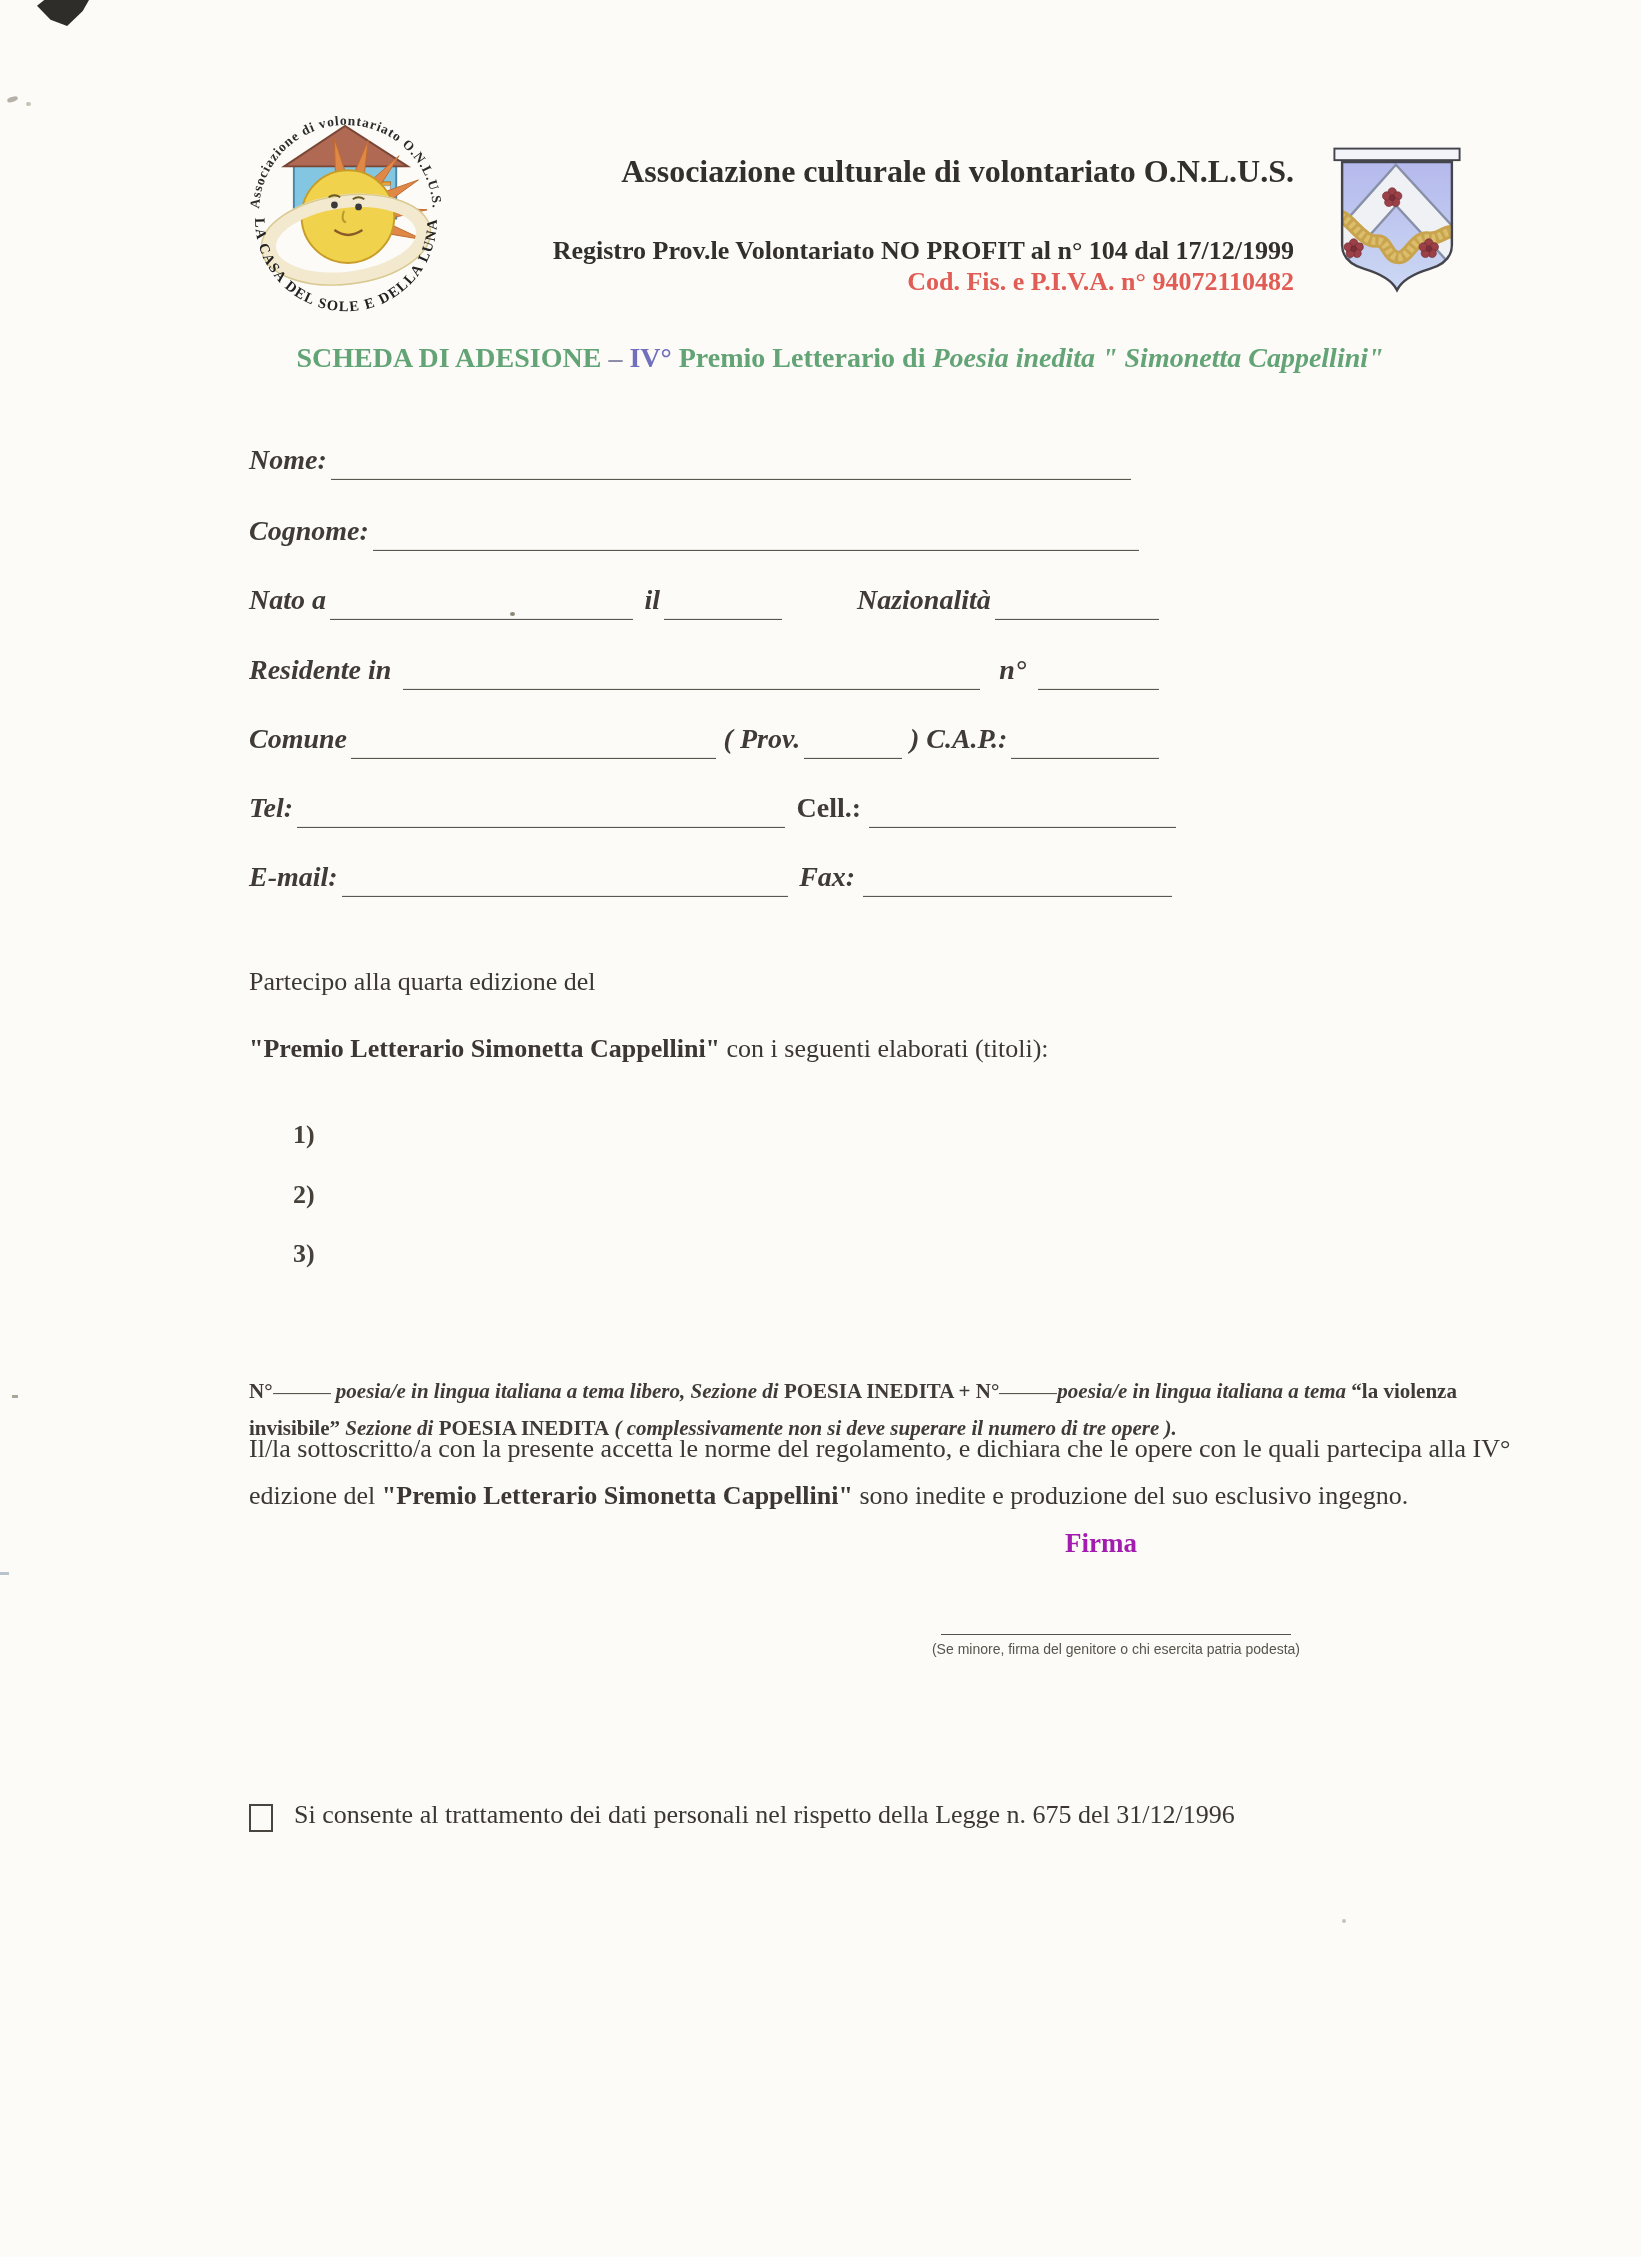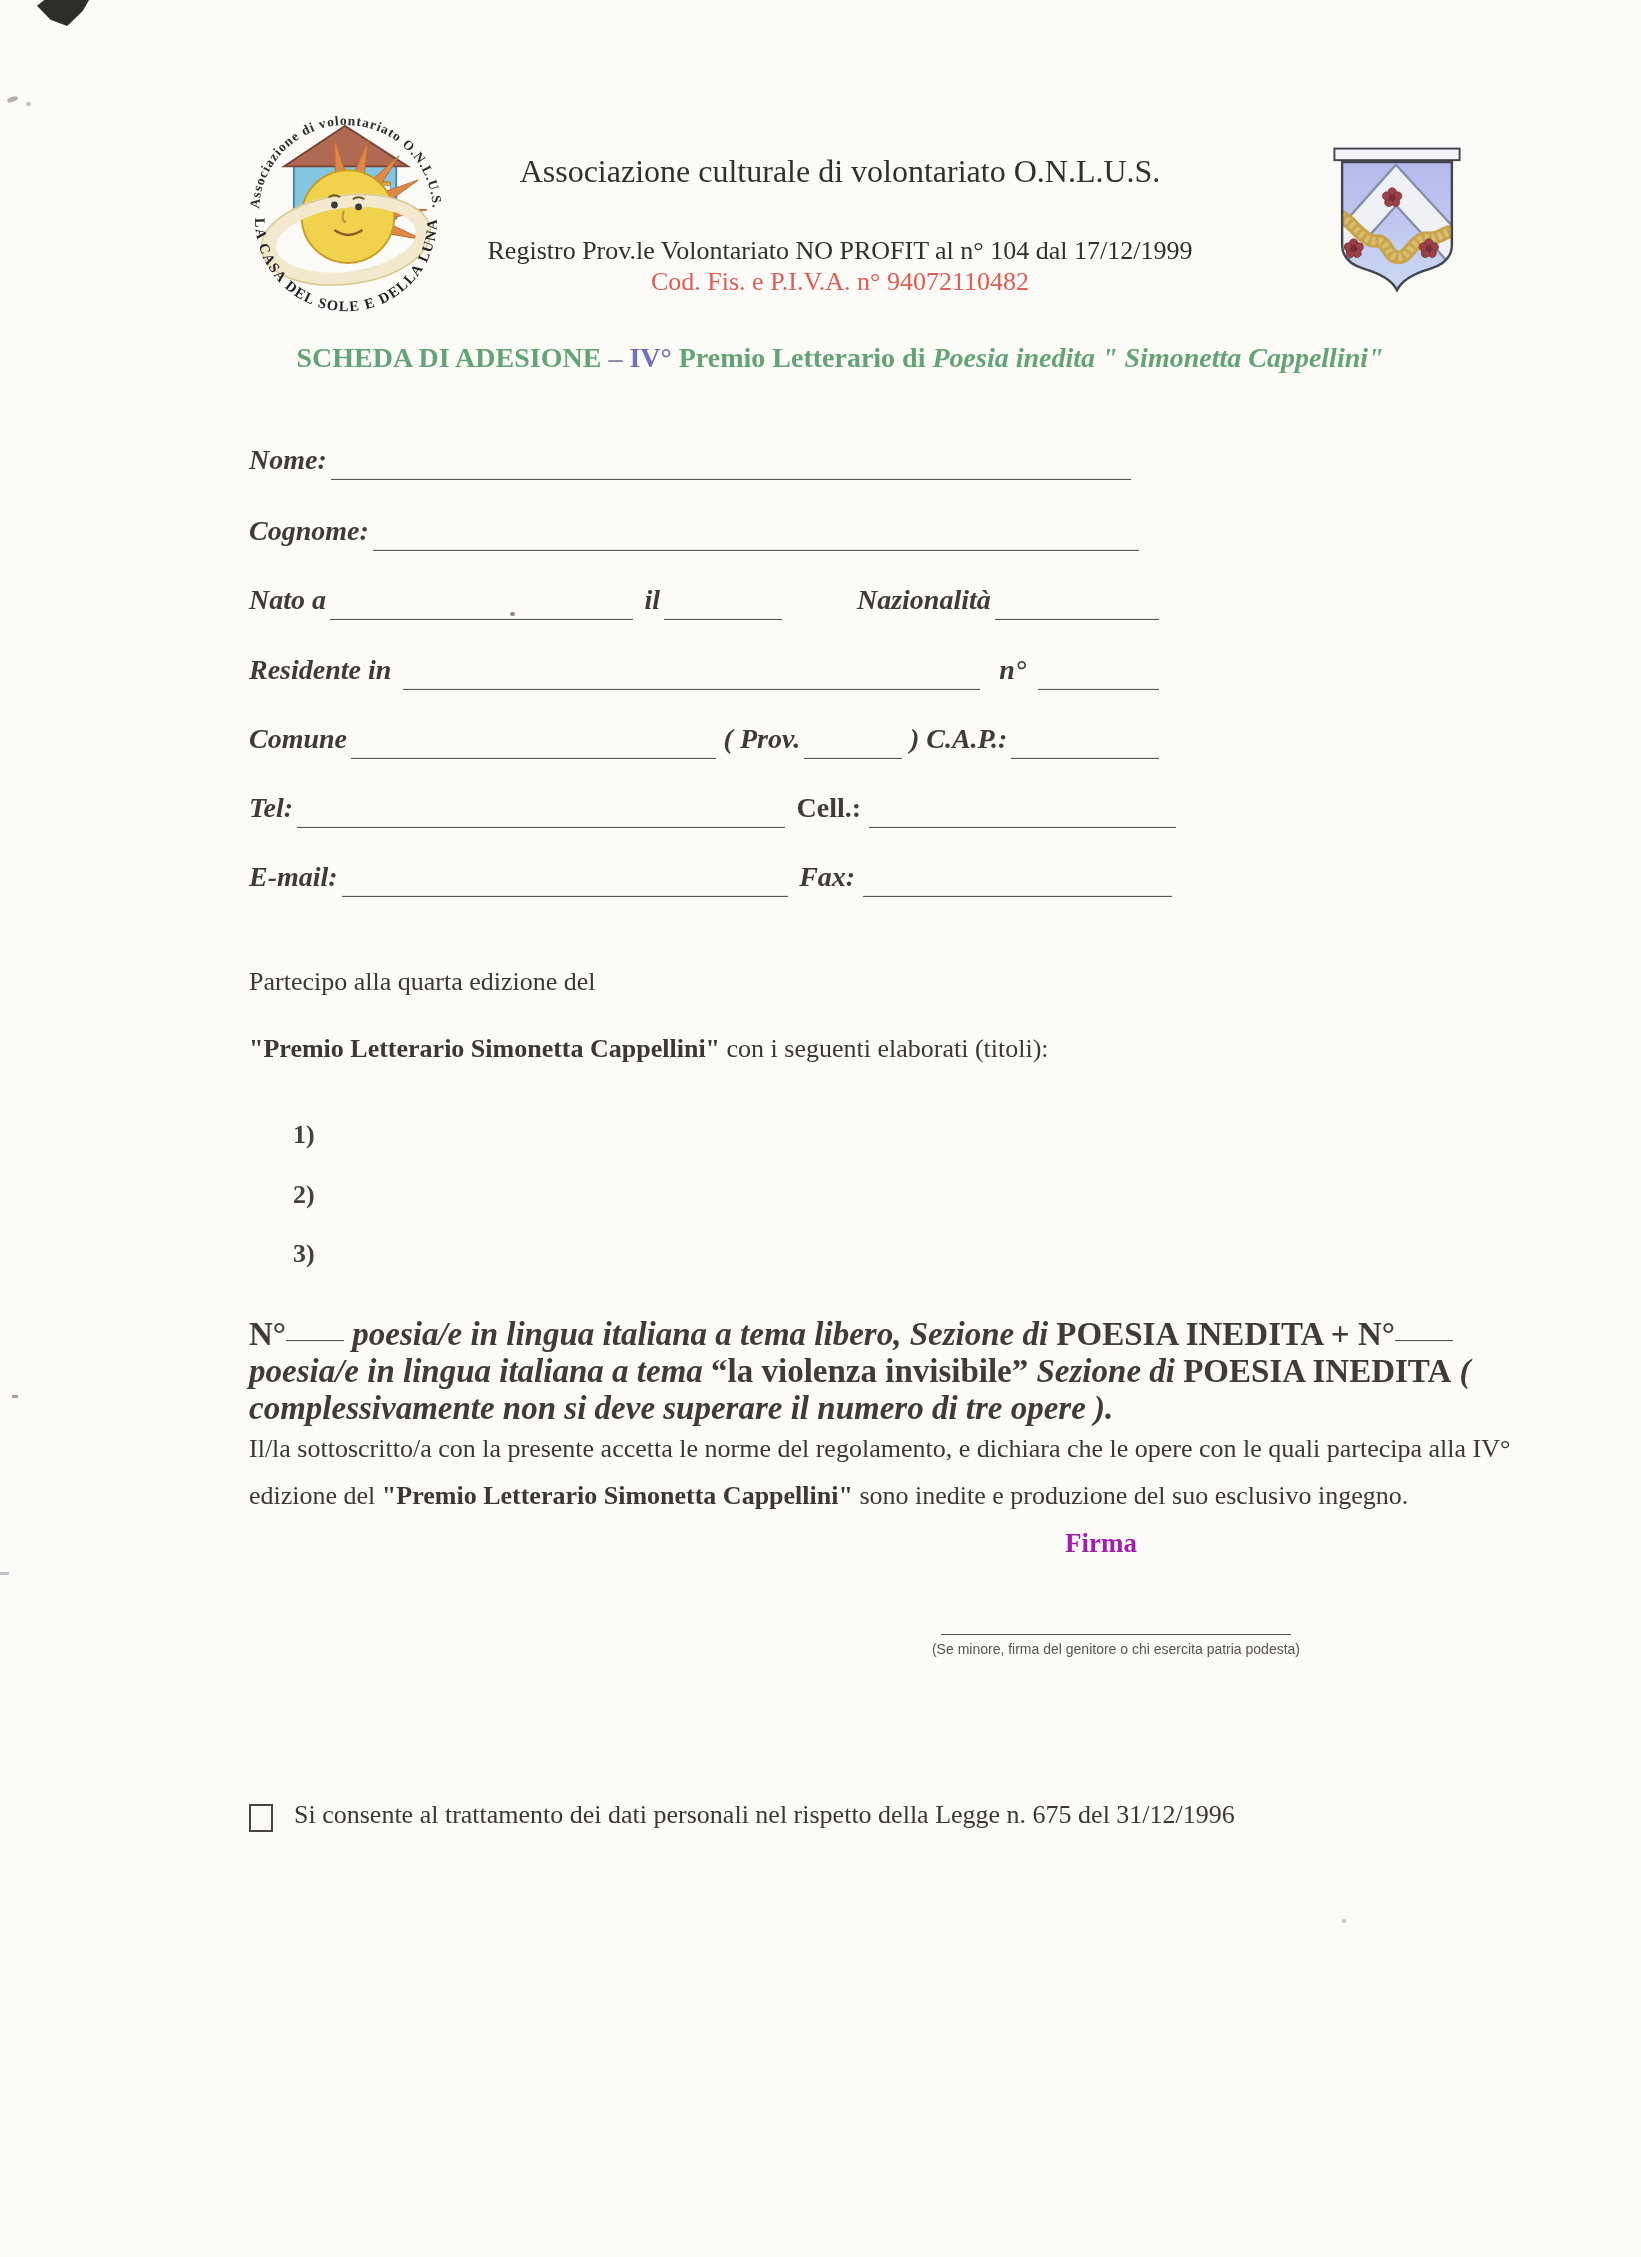--- a/index.html
+++ b/index.html
@@ -10,21 +10,21 @@
     --blue:#7070bc;
     --red:#e05c54;
   }
   html,body{margin:0;padding:0;background:#9a9a9a;}
   .page{
     position:relative;width:1641px;height:2257px;background:#fcfbf7;
     font-family:"Liberation Serif","DejaVu Serif",serif;color:var(--ink);
     overflow:hidden;margin:0 auto;
   }
   
-  .hline{position:absolute;left:386px;width:908px;text-align:center;font-weight:normal;white-space:nowrap;}
+  .hline{position:absolute;left:386px;width:908px;text-align:right;font-weight:bold;white-space:nowrap;}
   .h1{top:153px;font-size:32px;color:var(--ink-dark);}
   .h2{top:192px;font-size:34px;letter-spacing:0.5px;color:var(--blue);}
   .h2 .guillemet{color:#5d5d74;}
   .h3{top:236px;font-size:26px;color:var(--ink-dark);}
   .h4{top:267px;font-size:26px;color:var(--red);}
   .logo-wrap{position:absolute;left:232px;top:93px;width:228px;height:224px;}
   .crest-wrap{position:absolute;left:1319px;top:133px;width:156px;height:166px;}
   
   .doc-title{
     position:absolute;top:342px;left:222px;width:1236px;text-align:center;
@@ -38,22 +38,22 @@
   .lbl{font-size:28px;font-weight:bold;font-style:italic;line-height:1.15;white-space:pre;color:#403b36;}
   .lbl.up{font-style:normal;}
   .fline{height:1.9px;border-bottom:1.9px solid var(--line);transform:translateY(3.9px);flex:0 0 auto;}
   .fline.grow{flex:1 1 auto;}
   .ml4{margin-left:3.9px;} .ml8{margin-left:7.7px;} .ml12{margin-left:11.6px;} .ml78{margin-left:75px;}
   
   .para{position:absolute;left:249px;font-size:26px;line-height:1.35;color:var(--ink);}
   .b{font-weight:bold;}
   .numbered{position:absolute;left:293px;font-size:26px;font-weight:bold;color:#46413b;}
   .works{
-    position:absolute;left:249px;top:1316px;width:1260px;
-    font-size:33px;font-weight:bold;line-height:37px;color:#403b36;
+    position:absolute;left:249px;top:1373px;width:1260px;
+    font-size:21px;font-weight:bold;line-height:37px;color:#403b36;
   }
   .works .it{font-style:italic;}
   .blank{display:inline-block;width:58px;height:1.9px;border-bottom:1.9px solid var(--line);transform:translateY(-3.9px);}
   .declaration{
     position:absolute;left:249px;top:1425px;width:1265px;
     font-size:26px;line-height:47px;color:var(--ink);
   }
   .firma{position:absolute;left:1065px;top:1528px;font-size:27px;font-weight:bold;color:#a21caf;}
   .sig-line{position:absolute;left:941px;top:1634px;width:350px;border-bottom:1.9px solid #55504a;}
   .sig-note{

